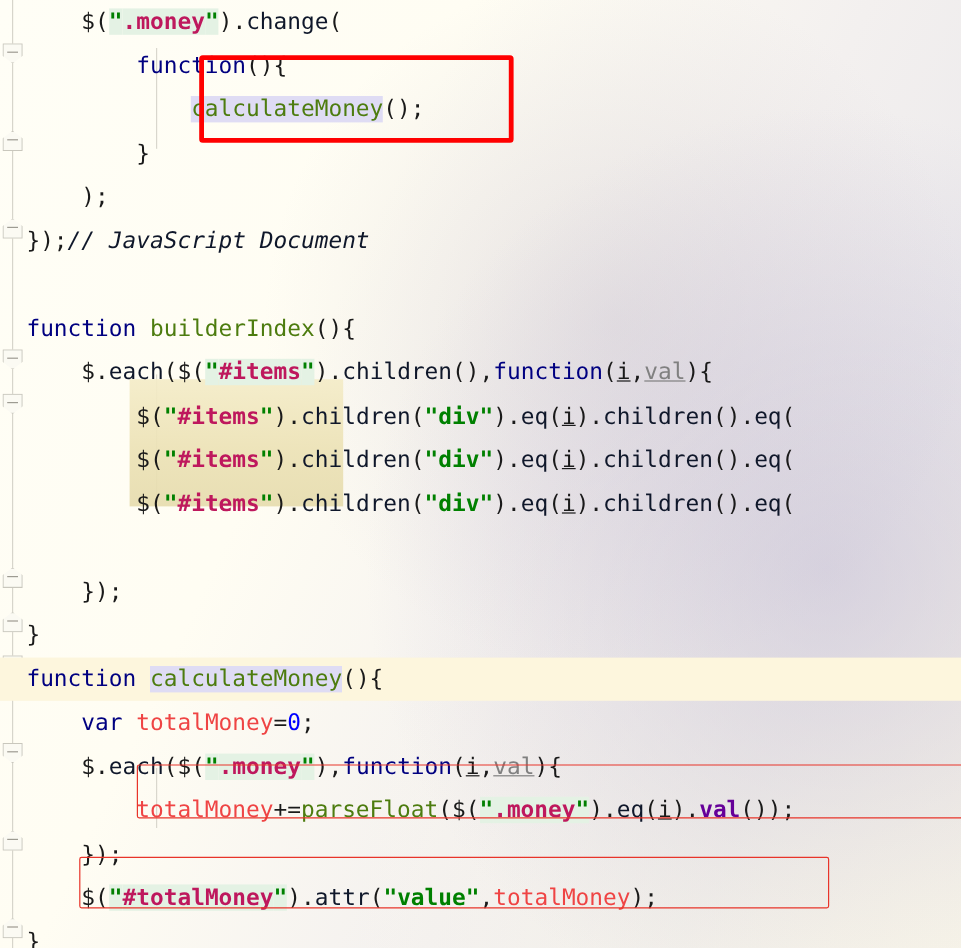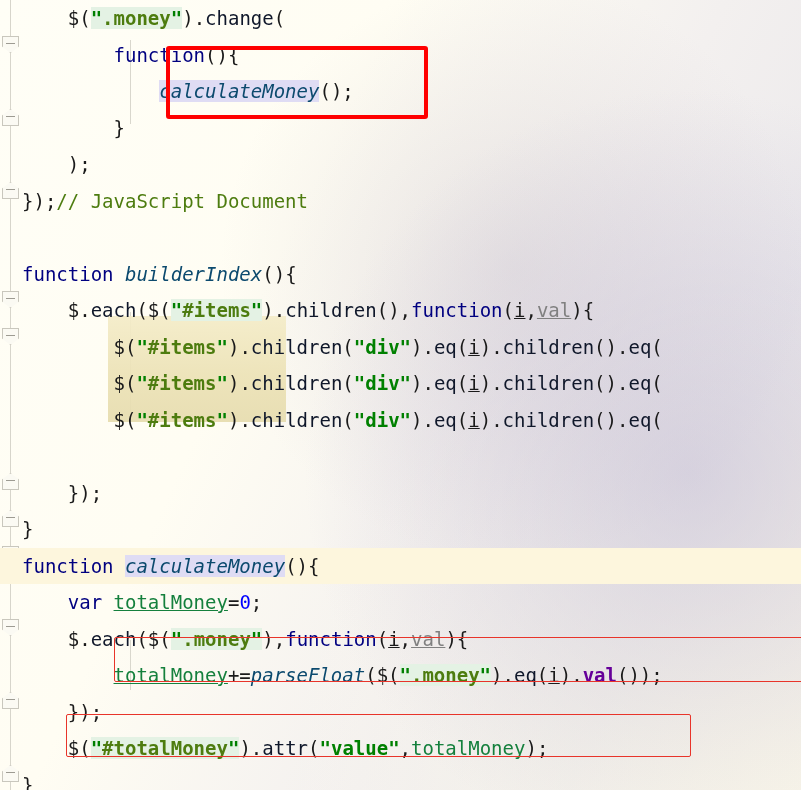--- a/index.html
+++ b/index.html
@@ -91,27 +91,27 @@
     position: absolute;
     left: 108px; top: 316px;
     width: 178px; height: 106px;
     background: linear-gradient(180deg,#f4ecc8 0%, #ece2b6 55%, #e6dcae 100%);
     opacity: .92;
     z-index: 1;
   }
 
   
   .kw      { color: #000080; font-weight: normal; }           
-  .fname   { color: #0c4a6e; font-style: italic; }           
+  .fname   { color: #4d7c0f; }           
   .meth    { color: #0f172a; }                               
   .methv   { color: #660099; font-weight: bold; }            
   .str     { color: #008000; font-weight: bold; }            
-  .sel     { color: #4d7c0f; font-weight: bold; }            
-  .cmt     { color: #4d7c0f; }
-  .var     { color: #15803d; text-decoration: underline; }                               
+  .sel     { color: #be185d; font-weight: bold; }            
+  .cmt     { color: #0f172a; font-style: italic; }
+  .var     { color: #ef4444; }                               
   .num     { color: #0000ff; }
   .param   { color: #1a1a1a; text-decoration: underline; }   
   .paramg  { color: #808080; text-decoration: underline; }   
   .plain   { color: #1a1a1a; }
 
   
   .hl-green  { background: #e4f2e4; }
   .hl-lav    { background: #dfdcf4; }
 
   

